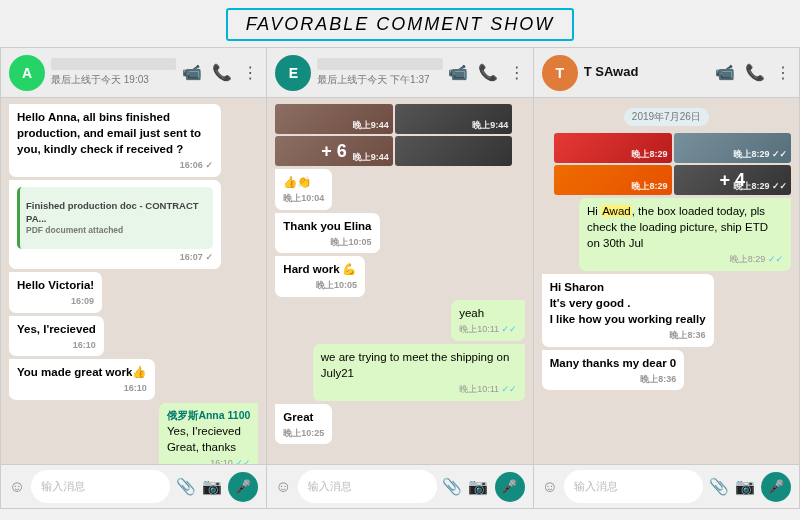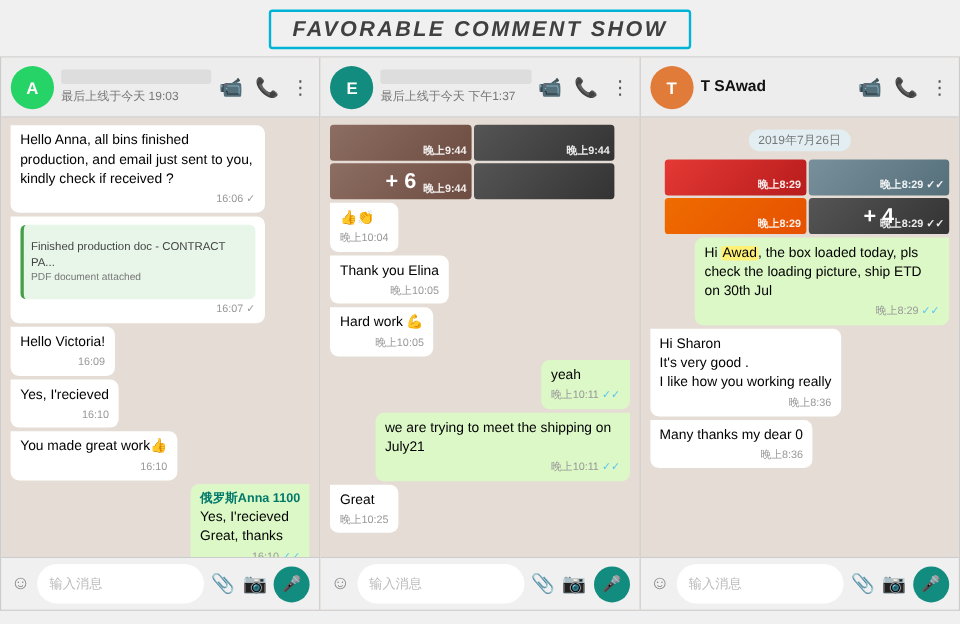--- a/index.html
+++ b/index.html
@@ -19,22 +19,22 @@
       background: #f0f0f0;
     }
     .header-title-box {
       display: inline-block;
       border: 2px solid #00b4d8;
       padding: 4px 18px;
       border-radius: 3px;
     }
     .header-title {
       font-size: 18px;
-      font-weight: 700;
-      color: #404040;
+      font-weight: 400;
+      color: #000000;
       letter-spacing: 2px;
       font-style: italic;
     }
 
     
     .chats-container {
       display: flex;
       width: 800px;
       height: 462px;
       border: 1px solid #ccc;
@@ -109,20 +109,21 @@
       border-radius: 7px;
       font-size: 11.5px;
       line-height: 1.4;
       position: relative;
       word-wrap: break-word;
     }
     .msg-received {
       background: #fff;
       align-self: flex-start;
       border-top-left-radius: 0;
+      font-weight: bold;
     }
     .msg-sent {
       background: #dcf8c6;
       align-self: flex-end;
       border-top-right-radius: 0;
     }
     .msg-time {
       font-size: 9px;
       color: #999;
       text-align: right;

